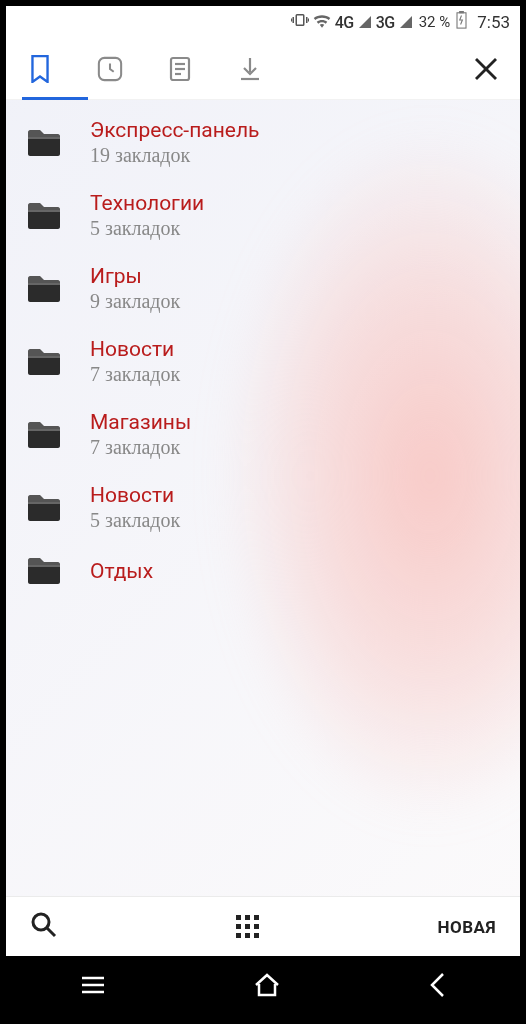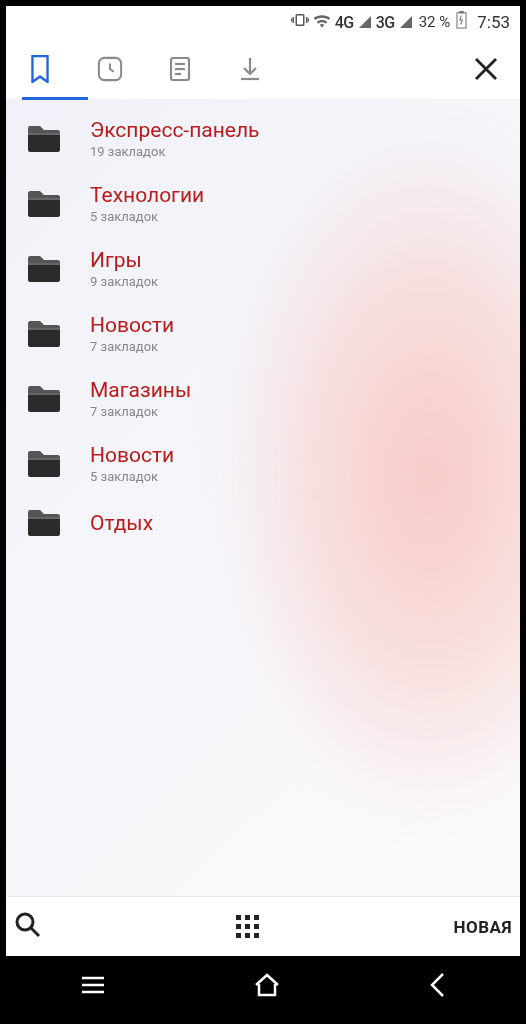--- a/index.html
+++ b/index.html
@@ -112,29 +112,29 @@
     .folder-list { padding-top: 6px; }
     .folder-item {
       display: flex;
       align-items: center;
       padding: 12px 20px;
       gap: 28px;
     }
     .folder-icon { width: 36px; height: 30px; flex-shrink: 0; }
     .folder-text { display: flex; flex-direction: column; gap: 2px; }
     .folder-name { font-size: 21px; color: #b91c1c; font-weight: 400; }
-    .folder-count { font-size: 13px; color: #888; }
+    .folder-count { font-size: 20px; color: #888; font-family: Liberation Serif, serif; }
     
     .bottom-bar {
       height: 60px;
       background: #fff;
       display: flex;
       align-items: center;
       justify-content: space-between;
-      padding: 0 8px;
+      padding: 0 24px;
       border-top: 1px solid rgba(0,0,0,0.08);
       position: relative;
       z-index: 2;
     }
     .grid-dots {
       display: grid;
       grid-template-columns: repeat(3, 5px);
       grid-template-rows: repeat(3, 5px);
       gap: 4px;
     }

